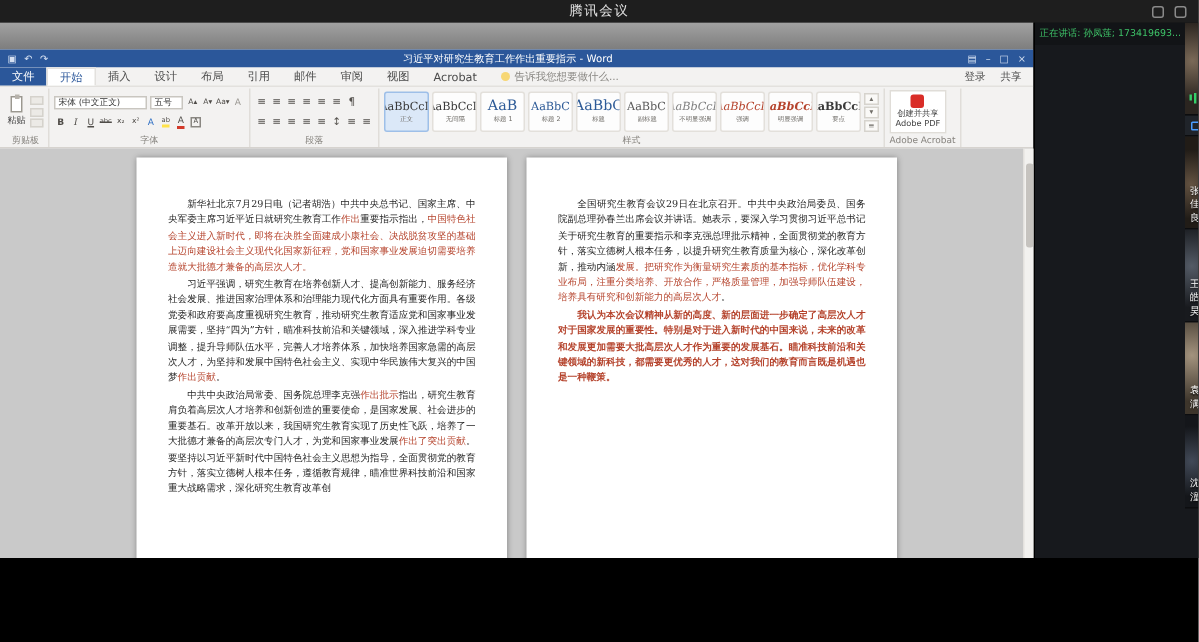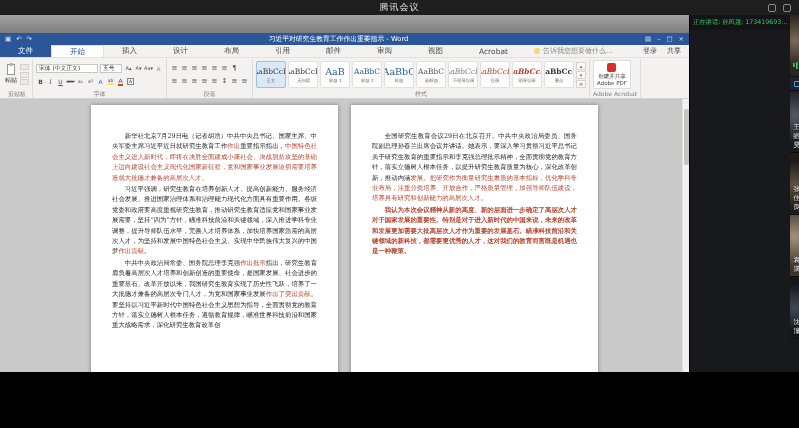--- a/index.html
+++ b/index.html
@@ -27,21 +27,21 @@
   .redo-icon::after{content:"\21B7"}
   .ribbon-display-icon::after{content:"\25A4"}
   .minimize-icon::after{content:"\2013"}
   .maximize-icon::after{content:"\25A1"}
   .close-icon::after{content:"\00D7"}
   .wtitle .title{flex:1;text-align:center;font-size:6.8px;white-space:nowrap;overflow:hidden}
   .wctl{display:flex;gap:6px;align-items:center}
 
   .wmenu{height:13px;display:flex;align-items:stretch;background:#f3f2f1;font-size:7.5px;color:#4a4a4a;border-bottom:1px solid #e3e1de}
   .wtabs{display:flex;align-items:stretch}
-  .wtab{display:flex;align-items:center;padding:0 18px;white-space:nowrap}
+  .wtab{display:flex;align-items:center;padding:0 8px;white-space:nowrap}
   .wtab.file{background:var(--word-blue,#2b579a);color:#fff}
   .wtab.active{background:#fff;color:var(--word-blue,#2b579a);border:1px solid #e3e1de;border-bottom:0}
   .tellme{display:flex;align-items:center;gap:3px;color:#8a8884;padding:0 8px;font-size:7px;white-space:nowrap}
   .bulb{width:6px;height:6px;border-radius:50%;background:#f7d774;display:inline-block;flex:none}
   .wmenu-right{margin-left:auto;display:flex;align-items:center;gap:10px;padding-right:8px;font-size:7px;color:#4a4a4a;white-space:nowrap}
 
   
   .ribbon{height:41px;display:flex;background:#f3f2f1;padding:1px 2px 0;border-bottom:1px solid #d6d3cf}
   .rg{display:flex;flex-direction:column;border-right:1px solid #e0ddd9;padding:1px 3px 0}
   .rgc{flex:1;display:flex;align-items:center}
@@ -379,28 +379,28 @@
           <div class="tile v0">
             <div class="nmtag">
               <span class="micbars"></span>
               <span>凤莲</span>
             </div>
           </div>
           <div class="sharestrip">
             <span class="ss-ic"></span>
             <span>孙凤莲的屏幕共享</span>
           </div>
+          <div class="tile v2">
+            <div class="nmtag">
+              <span>张佳良</span>
+            </div>
+          </div>
           <div class="tile v1">
             <div class="nmtag">
               <span>王皓昊</span>
-            </div>
-          </div>
-          <div class="tile v2">
-            <div class="nmtag">
-              <span>张佳良</span>
             </div>
           </div>
           <div class="tile v3">
             <div class="nmtag">
               <span>袁满</span>
             </div>
           </div>
           <div class="tile v4">
             <div class="nmtag">
               <span>沈潼</span>

